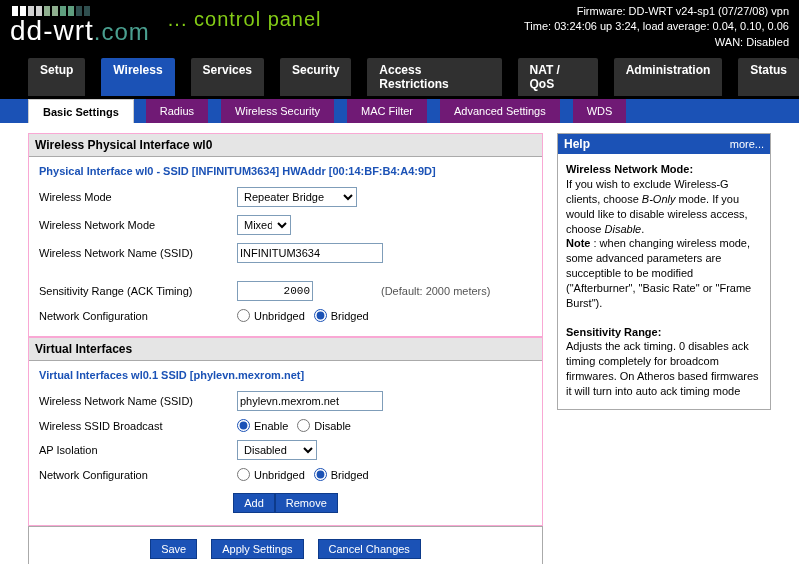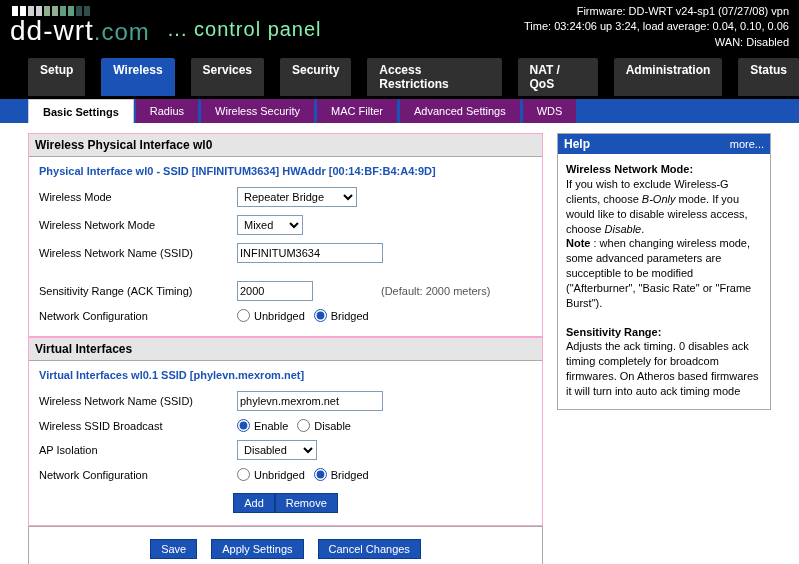--- a/index.html
+++ b/index.html
@@ -4,26 +4,26 @@
 <style>
 html,body{margin:0;padding:0;font-family:Arial,Helvetica,sans-serif;font-size:11px;color:#000;background:#fff}
 .page{width:799px;margin:0 auto}
 .banner{background:#000;color:#fff;padding:4px 10px 8px 10px;display:flex;justify-content:space-between;align-items:flex-start}
 .logo{display:flex;flex-direction:column;margin-top:2px}
 .ticks{display:flex;gap:2px;margin-bottom:2px;margin-left:2px}
 .tick{width:6px;height:10px}
 .t0{background:#fff}.t1{background:#d0d0d0}.t2{background:#8faf8f}.t3{background:#5f9f7f}.t4{background:#2f4f4f}
 .logo-main{font-family:"Trebuchet MS",Arial,sans-serif;font-size:28px;letter-spacing:1px;color:#fff;line-height:0.9}
 .logo-main .com{color:#4aa090;font-size:24px}
-.cp{color:#86efac;font-family:"Trebuchet MS",sans-serif;font-size:20px;letter-spacing:1px;align-self:flex-end;margin-left:18px;margin-bottom:2px}
+.cp{color:#84cc16;font-family:"Trebuchet MS",sans-serif;font-size:20px;letter-spacing:1px;align-self:flex-end;margin-left:18px;margin-bottom:12px}
 .sysinfo{text-align:right;font-size:11px;line-height:1.4;color:#fff}
 .primary-tabs{display:flex;background:#000;padding:0 0 3px 28px;gap:16px}
 .ptab{background:#303030;color:#fff;padding:5px 12px;font-size:12px;font-weight:bold;border-radius:2px 2px 0 0;cursor:pointer}
 .ptab.active{background:#1b52b6}
-.blue-bar{background:#1b52b6;padding:0 0 0 28px;display:flex;gap:2px;height:24px;align-items:stretch}
+.blue-bar{background:#1b52b6;padding:0 0 0 28px;display:flex;gap:12px;height:24px;align-items:stretch}
 .subtab{background:#701a75;color:#fff;padding:5px 14px;font-size:11px;border-right:1px solid #1b52b6;cursor:pointer;display:flex;align-items:center}
 .subtab.active{background:#fff;color:#000;font-weight:bold;border:1px solid #ccc;border-bottom:none;position:relative}
 .body-wrap{display:flex;padding:10px 28px 10px 28px;gap:14px;align-items:flex-start}
 .main-col{flex:1;min-width:0}
 .panel{border:1px solid #f9a8d4;margin-bottom:0;padding-bottom:10px}
 .panel-title{background:#e5e5e5;border-bottom:1px solid #aaa;padding:4px 6px;font-weight:bold;font-size:12px}
 .section-hd{color:#1b52b6;font-weight:bold;padding:8px 10px 6px 10px;font-size:11px}
 .row{display:flex;align-items:center;padding:4px 10px;gap:8px}
 .row label.l{width:190px;flex-shrink:0;color:#000}
 select,input[type=text]{border:1px solid #7f9db9;font-size:11px;padding:1px 2px;background:#fff}
@@ -98,29 +98,29 @@
     <div class="main-col">
       <div class="panel">
         <div class="panel-title">Wireless Physical Interface wl0</div>
         <div class="section-hd">Physical Interface wl0 - SSID [INFINITUM3634] HWAddr [00:14:BF:B4:A4:9D]</div>
         <div class="row">
           <label class="l">Wireless Mode</label>
           <select style="width:120px"><option>Repeater Bridge</option></select>
         </div>
         <div class="row">
           <label class="l">Wireless Network Mode</label>
-          <select style="width:66px"><option>Mixed</option></select>
+          <select style="width:54px"><option>Mixed</option></select>
         </div>
         <div class="row">
           <label class="l">Wireless Network Name (SSID)</label>
           <input type="text" style="width: 140px;" value="INFINITUM3634">
         </div>
         <div class="row" style="margin-top:10px">
           <label class="l">Sensitivity Range (ACK Timing)</label>
-          <input type="text" style="width: 70px; text-align: left;" value="2000">
+          <input type="text" style="width: 70px; text-align: right; font-family: Liberation Mono, monospace;" value="2000">
           <span class="hint">(Default: 2000 meters)</span>
         </div>
         <div class="row">
           <label class="l">Network Configuration</label>
           <div class="radio-group">
             <label>
                 <input type="radio" name="pnc" style=""> 
                 <span>Unbridged</span>
               </label>
             <label>

